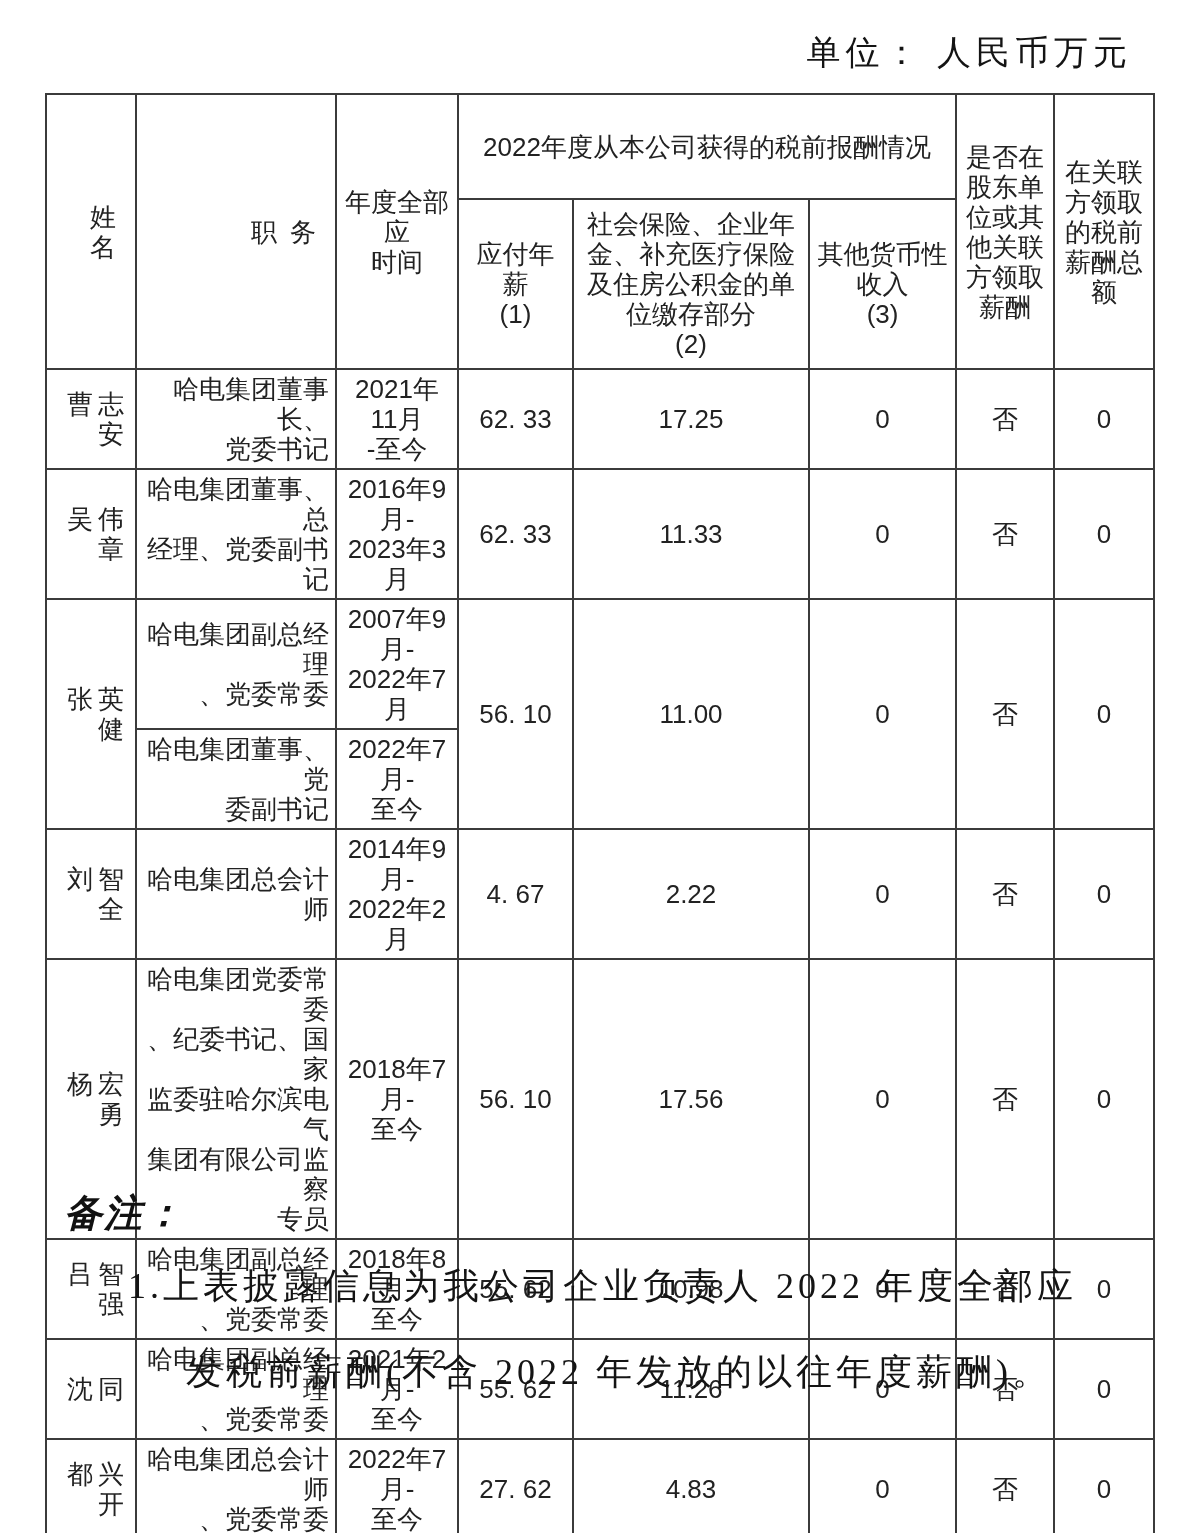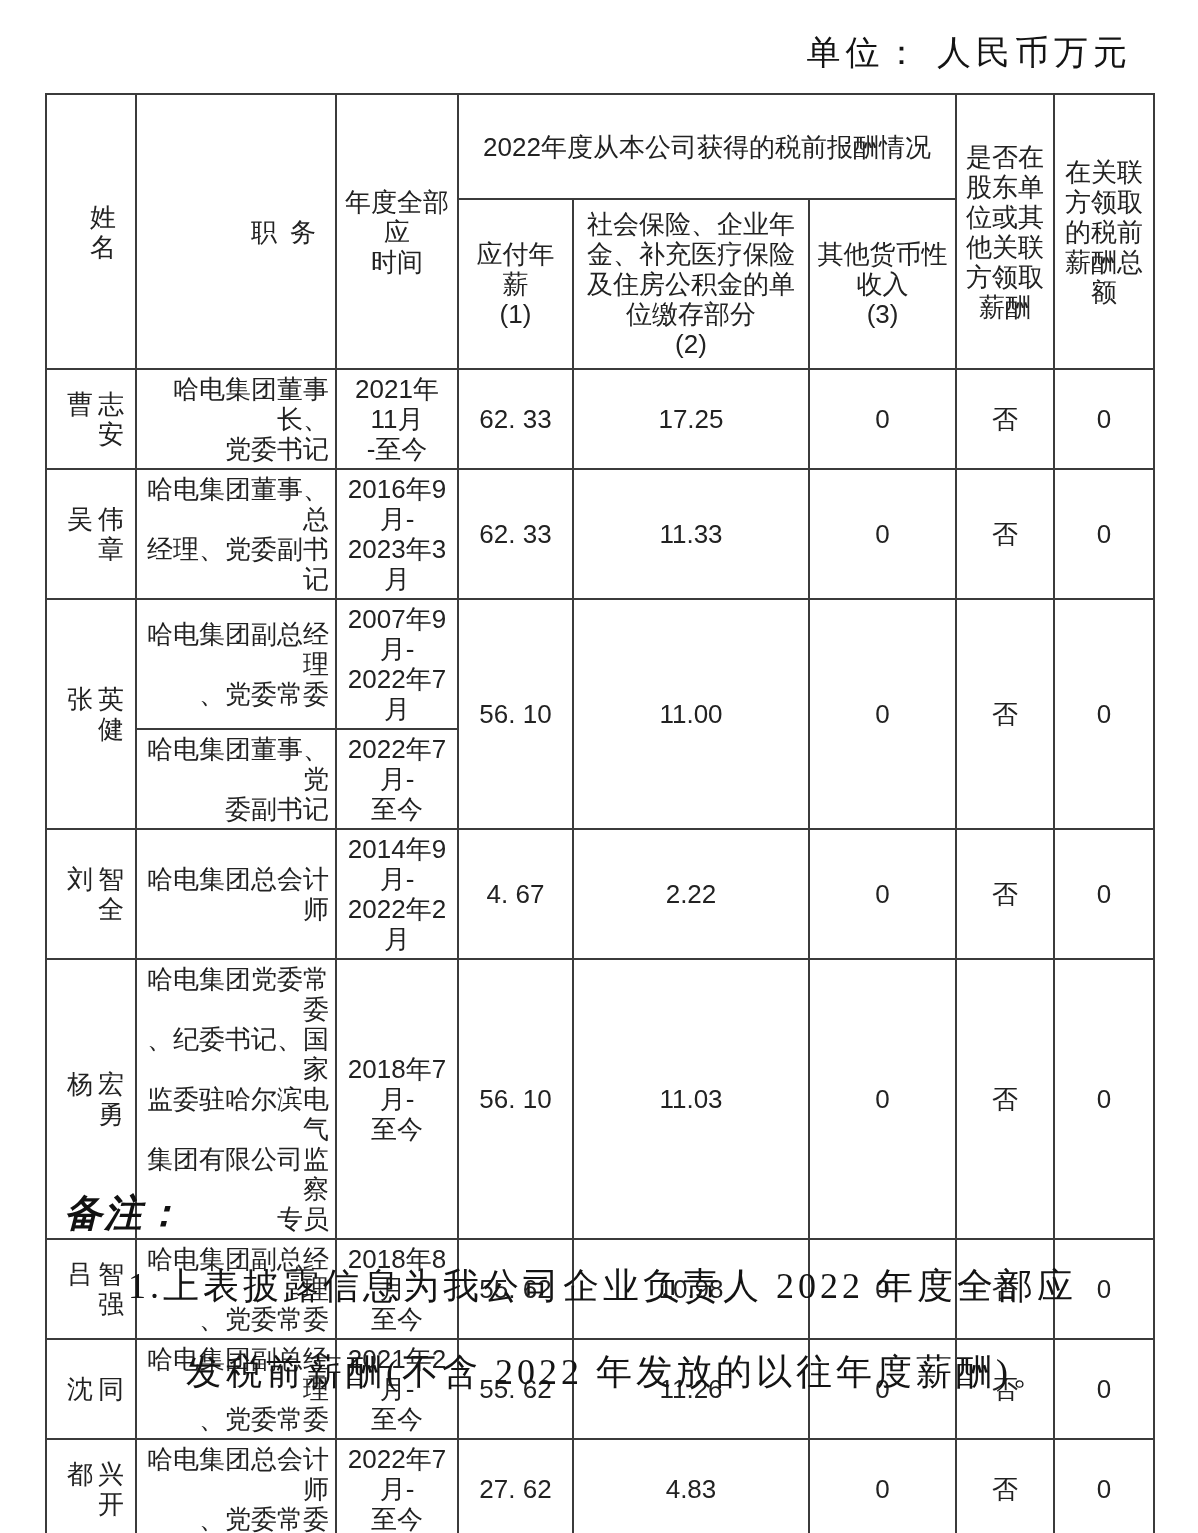--- a/index.html
+++ b/index.html
@@ -188,21 +188,21 @@
       <tr style="height:146px">
         <td class="c-name">杨宏勇</td>
         <td class="c-pos">哈电集团党委常委
 、纪委书记、国家
 监委驻哈尔滨电气
 集团有限公司监察
 专员</td>
         <td class="c-date">2018年7月-
 至今</td>
         <td class="c-num">56. 10</td>
-        <td class="c-num">11.03</td>
+        <td class="c-num">17.56</td>
         <td class="c-num">0</td>
         <td class="c-flag">否</td>
         <td class="c-num">0</td>
       </tr>
 
       <tr style="height:74px">
         <td class="c-name">吕智强</td>
         <td class="c-pos">哈电集团副总经理
 、党委常委</td>
         <td class="c-date">2018年8月-

